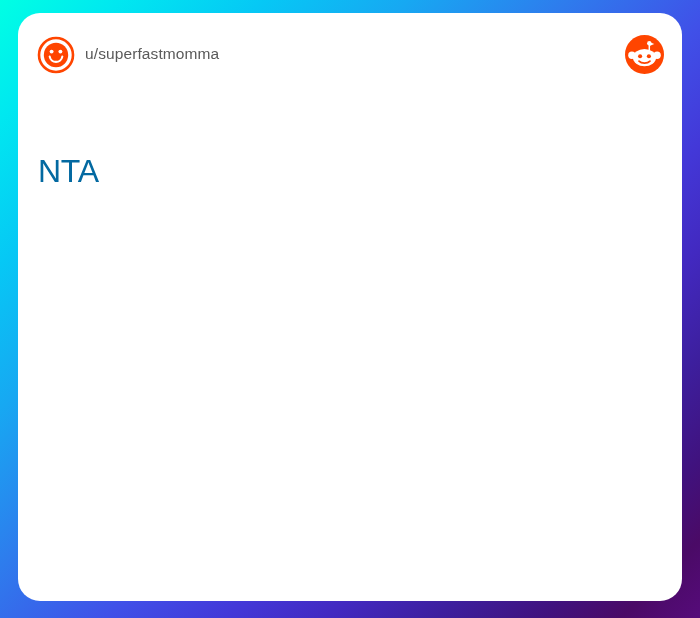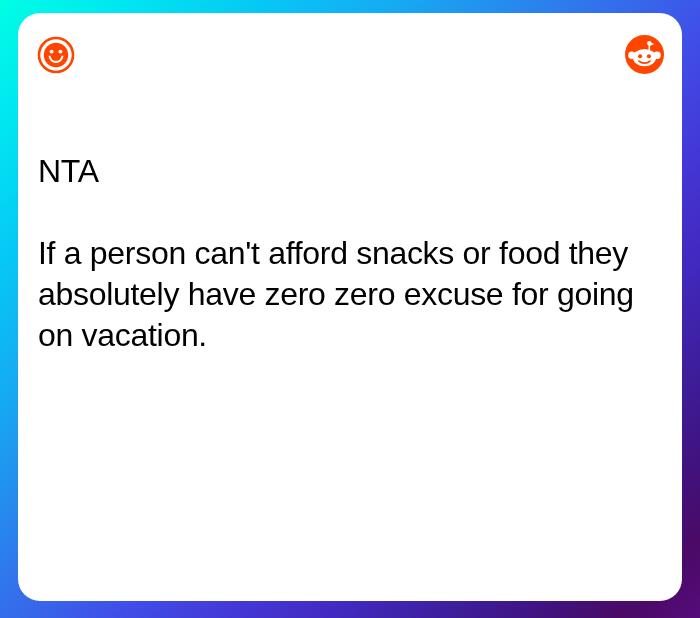--- a/index.html
+++ b/index.html
@@ -83,21 +83,21 @@
   }
 
   
   #post-body {
     position: absolute;
     left: 20px;
     top: 138px;
     right: 18px;
     font-size: 32px;
     line-height: 41px;
-    color: #000000;
+    color: #0369a1;
     letter-spacing: -0.3px;
     font-family: "Liberation Sans", sans-serif;
     word-wrap: break-word;
   }
 
   .para {
     margin: 0 0 41px 0;
     white-space: pre-wrap;
   }
   .para:last-child { margin-bottom: 0; }
@@ -114,20 +114,21 @@
       <span id="avatar">
         <svg width="38" height="38" viewBox="0 0 38 38" xmlns="http://www.w3.org/2000/svg">
           <circle cx="19" cy="19" r="17" fill="none" stroke="#ff4500" stroke-width="2.6"></circle>
           <circle cx="19" cy="19" r="12.2" fill="#ff4500"></circle>
           <circle cx="14.6" cy="15.6" r="1.95" fill="#ffffff"></circle>
           <circle cx="23.4" cy="15.6" r="1.95" fill="#ffffff"></circle>
           <path d="M12.7 20.6 a6.4 6.4 0 0 0 12.6 0" fill="none" stroke="#ffffff" stroke-width="2.1" stroke-linecap="round"></path>
         </svg>
       </span>
 
+      <span id="username">u/superfastmomma</span>
 
       <span id="reddit-logo">
         <svg width="39" height="39" viewBox="0 0 39 39" xmlns="http://www.w3.org/2000/svg">
           <circle cx="19.5" cy="19.5" r="19.5" fill="#ff4500"></circle>
 
           <path d="M24.3 9.2 L24.3 15.0" stroke="#ffffff" stroke-width="1.5" stroke-linecap="round" fill="none"></path>
           <circle cx="24.3" cy="8.2" r="2.2" fill="#ffffff"></circle>
           <path d="M24.5 7.0 L29.3 9.0 L24.5 11.0 Z" fill="#ffffff"></path>
 
           <ellipse cx="19.5" cy="22.6" rx="11.6" ry="8.6" fill="#ffffff"></ellipse>
@@ -139,18 +140,17 @@
           <circle cx="23.9" cy="21.2" r="2.05" fill="#ff4500"></circle>
 
           <path d="M14.0 26.1 a6.5 4.4 0 0 0 11.0 0" fill="none" stroke="#ff4500" stroke-width="1.7" stroke-linecap="round"></path>
         </svg>
       </span>
 
     </div>
 
     <div id="post-body">
       <p class="para">NTA</p>
-      <p class="para">If a person can't afford snacks or food they absolutely have zero zero excuse for going on vacation.</p>
     </div>
 
   </div>
 
 </div>
 
 </body></html>

